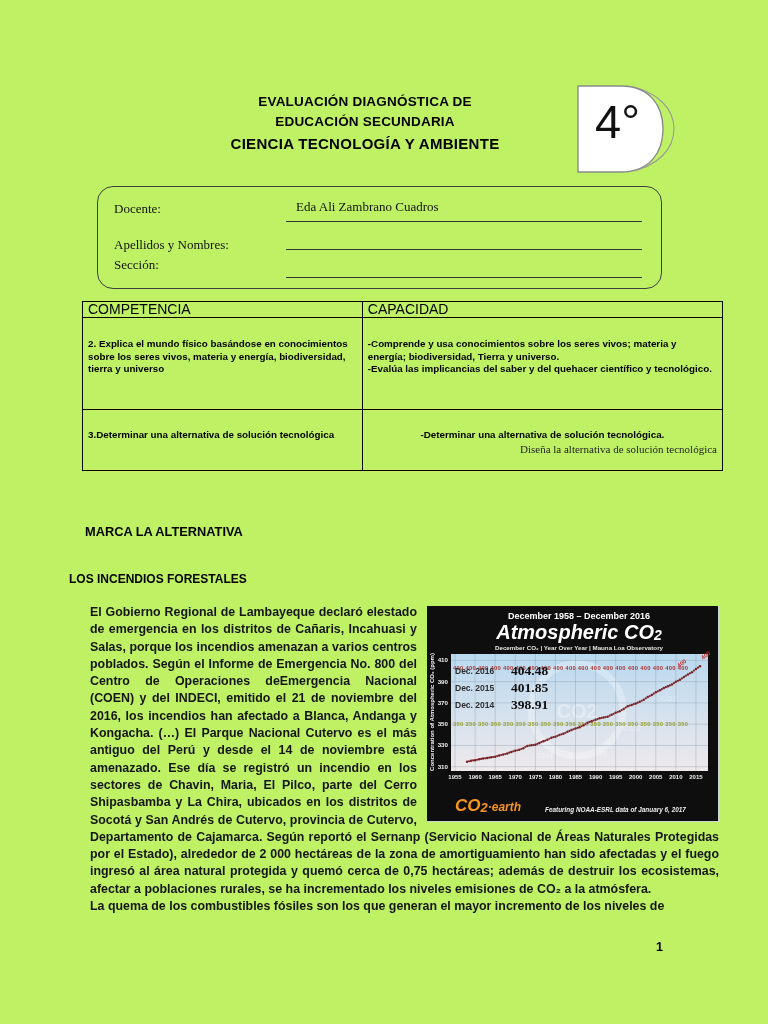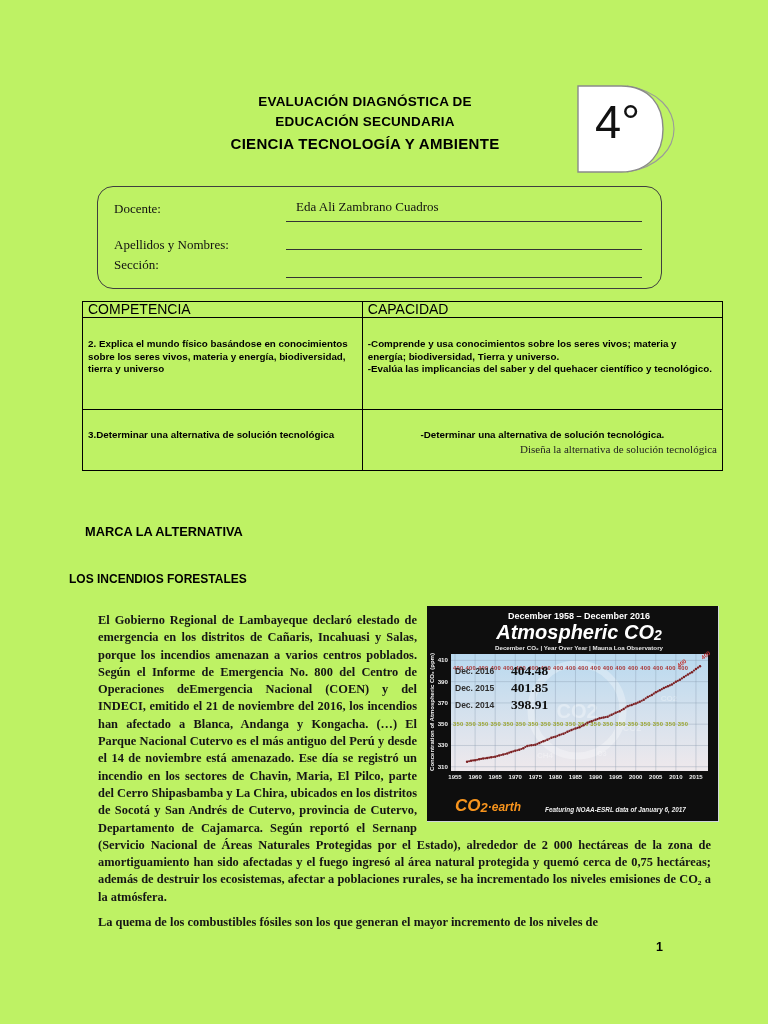--- a/index.html
+++ b/index.html
@@ -46,21 +46,21 @@
     color:#222;text-align:right;margin-top:1px;
   }
   
   .h-marca{position:absolute;left:85px;top:524px;font-size:12.8px;font-weight:700;text-align:right;}
   .h-lectura{position:absolute;left:69px;top:572px;font-size:12px;font-weight:700;}
   
   .article{
     position:absolute;left:90px;top:604px;width:629px;
     font-size:12.4px;font-weight:700;line-height:17.3px;text-align:justify;color:#151515;
   }
-  .article p{margin:8px;font-family:Liberation Serif, serif;}
+  .article p{margin:0;}
   .chart-wrap{
     float:right;width:291px;height:215px;margin:2px 0 6px 10px;
     border-right:1px solid #cfd6da;border-bottom:1px solid #cfd6da;
   }
   .page-number{position:absolute;left:656px;top:940px;font-size:12.5px;font-weight:700;}
 </style>
 </head>
 <body>
 
 <div class="page">

